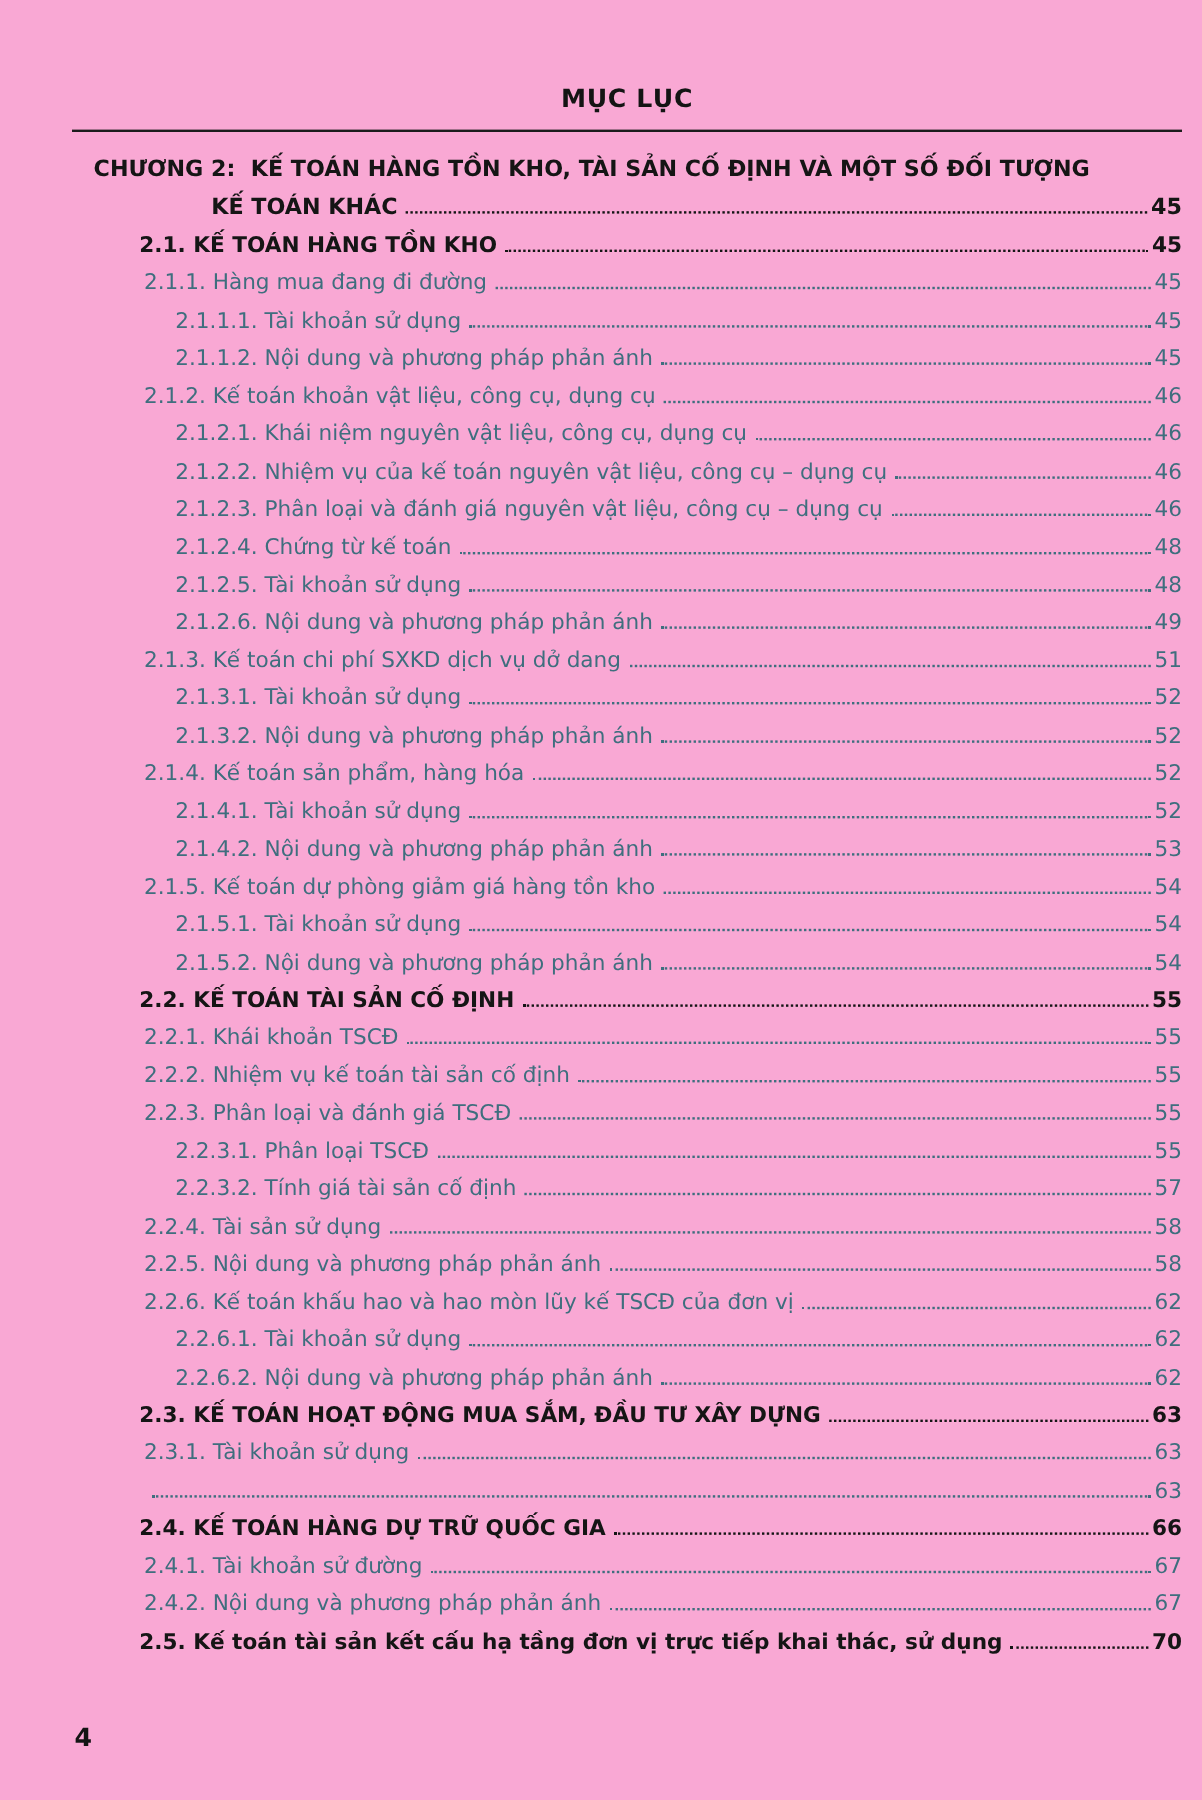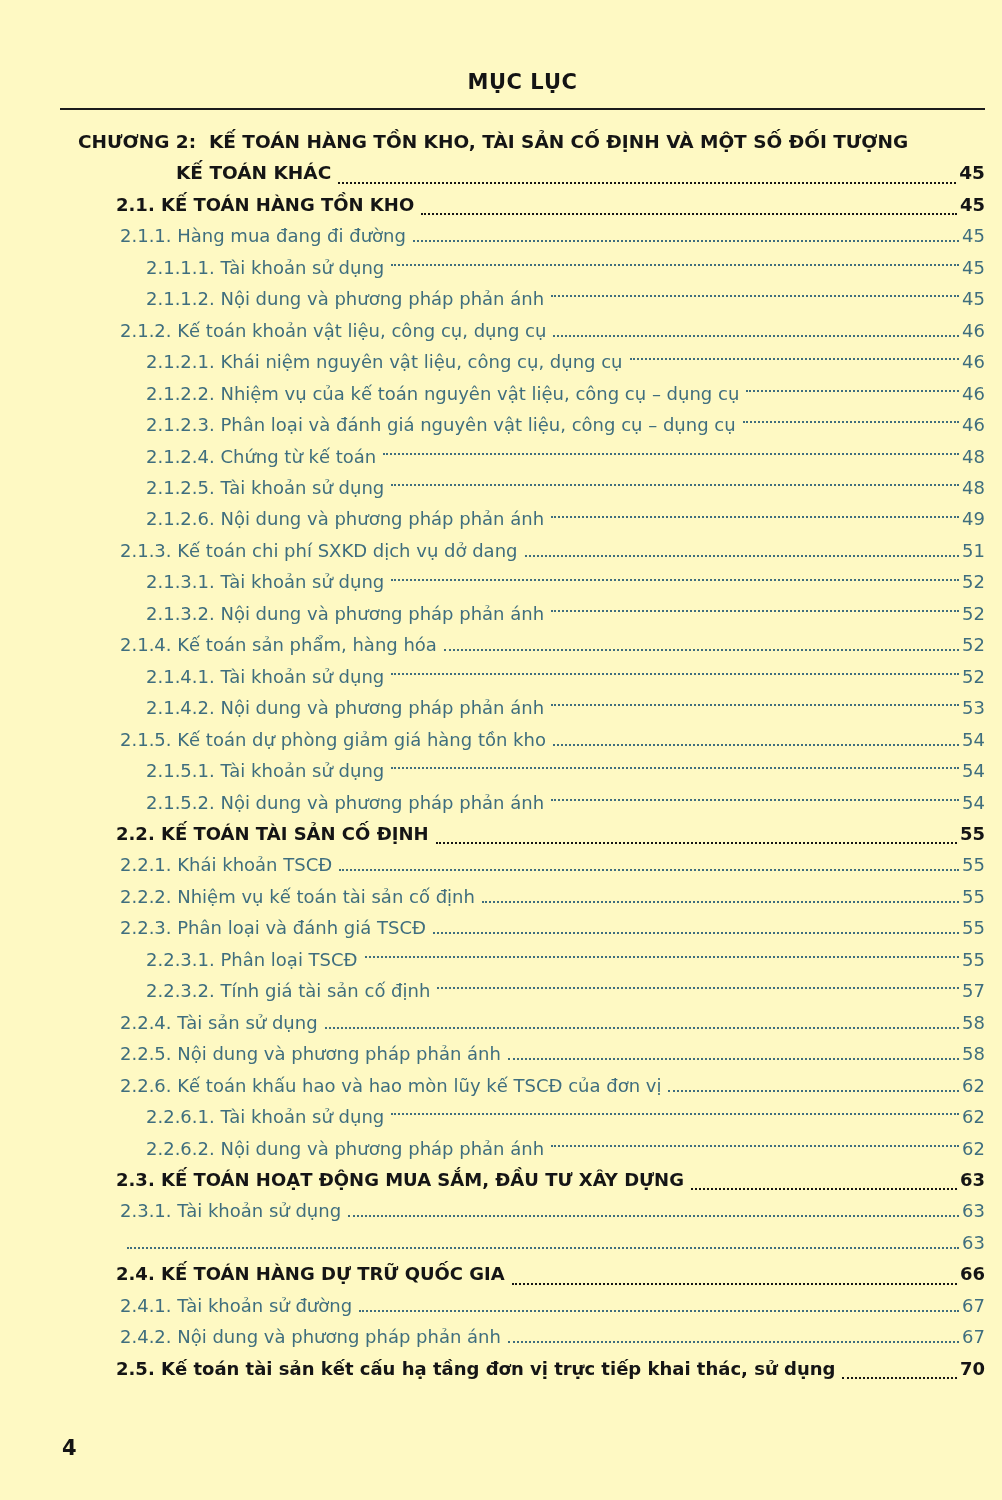--- a/index.html
+++ b/index.html
@@ -6,21 +6,21 @@
     margin: 0;
     padding: 0;
     background: #e8e8e8;
     font-family: "DejaVu Sans", "Liberation Sans", sans-serif;
   }
   .page {
     position: relative;
     width: 1002px;
     height: 1500px;
     margin: 0 auto;
-    background: #fef9c3;
+    background: #f9a8d4;
     box-sizing: border-box;
     padding: 70px 17px 0 60px;
     overflow: hidden;
   }
   .page-header {
     text-align: center;
   }
   .header-title {
     display: inline-block;
     font-size: 21px;
@@ -40,41 +40,40 @@
     display: flex;
     align-items: baseline;
     line-height: 31.45px;
     font-size: 18px;
     color: #3f6e7e;
     white-space: nowrap;
   }
   .toc-row.bold {
     font-weight: bold;
     color: #151515;
-    align-items: flex-end;
   }
   .toc-label {
     white-space: pre;
   }
   .dots {
     flex: 1 1 auto;
     min-width: 10px;
     margin: 0 3px 5px 7px;
     border-bottom: 2px dotted currentColor;
   }
   .toc-page {
     text-align: right;
     flex: 0 0 auto;
   }
   
   .lvl-chapter      { margin-left: 18px;  font-size: 18.5px; }
   .lvl-chapter-cont { margin-left: 116px; font-size: 18.5px; }
   .lvl-h1           { margin-left: 56px; }
   .lvl-h2           { margin-left: 60px; }
-  .lvl-h3           { margin-left: 86px; align-items: center; }
+  .lvl-h3           { margin-left: 86px; }
   .footer-page-number {
     position: absolute;
     left: 62px;
     top: 1436px;
     font-size: 21px;
     font-weight: bold;
     color: #141414;
   }
 </style>
 </head>

